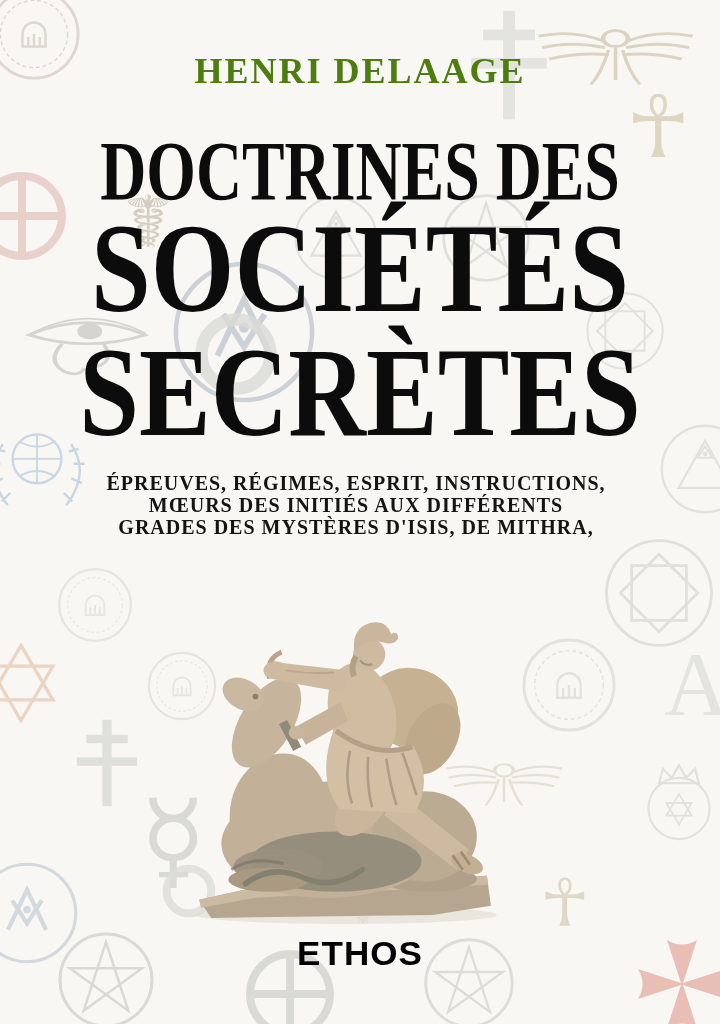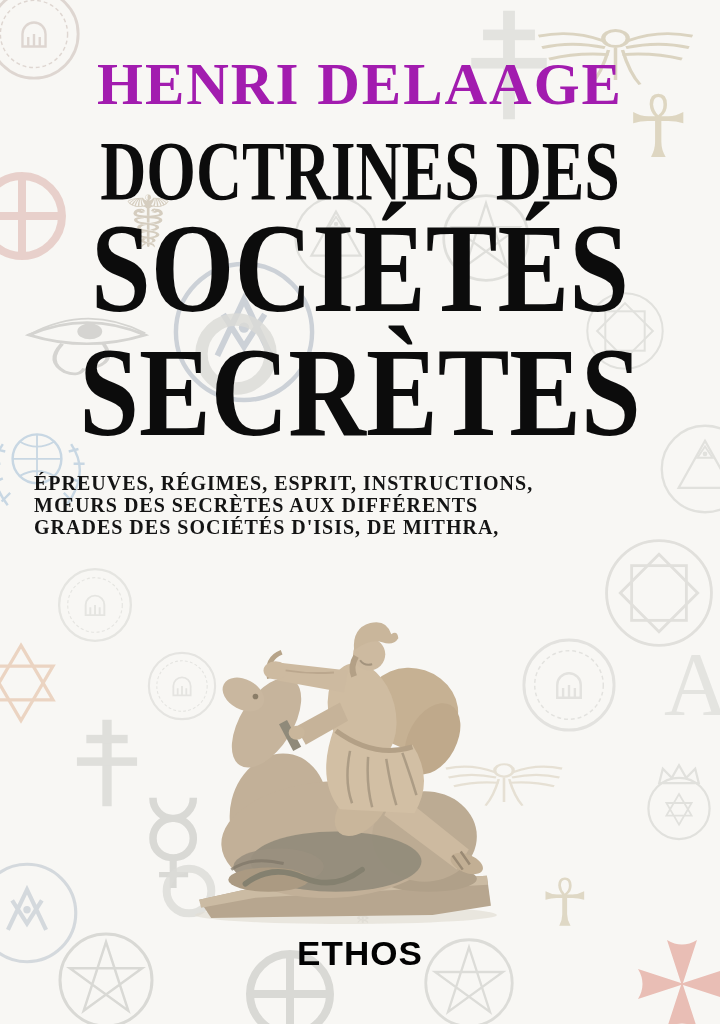--- a/index.html
+++ b/index.html
@@ -6,31 +6,31 @@
   .cover{
     position:relative;width:720px;height:1024px;margin:0 auto;
     background:#f8f7f4;overflow:hidden;
     font-family:"Liberation Serif",serif;color:#131313;
   }
   .wm{position:absolute;pointer-events:none;line-height:1;}
   span.wm{display:block;font-family:"DejaVu Sans",sans-serif;}
   svg.wm{display:block;}
   .author{
     position:absolute;top:50px;left:0;width:100%;text-align:center;
-    font-weight:bold;font-size:59px;letter-spacing:2px;color:#a21caf;
+    font-weight:bold;font-size:36px;letter-spacing:2px;color:#4d7c0f;
   }
   .t-line{
     position:absolute;left:0;width:100%;text-align:center;font-weight:bold;
     color:#0c0c0c;white-space:nowrap;transform-origin:50% 50%;line-height:1;
   }
   #tl1{top:130px;font-size:84px;transform:scaleX(.76);}
   #tl2{top:204px;font-size:128px;transform:scaleX(.84);}
   #tl3{top:328px;font-size:128px;transform:scaleX(.84);}
   .subtitle{
-    position:absolute;top:473px;left:34px;right:30px;
+    position:absolute;top:473px;left:22px;right:30px;text-align:center;
     font-weight:bold;font-size:20px;line-height:21.8px;letter-spacing:1px;
     color:#141414;
   }
   .statue{position:absolute;left:183px;top:610px;width:322px;height:322px;}
   .publisher{
     position:absolute;top:934px;left:0;width:100%;text-align:center;
     font-family:"Liberation Sans",sans-serif;font-weight:bold;font-size:34px;
     letter-spacing:1px;color:#020202;transform:scaleX(1.03);
   }
   .defs-holder{position:absolute;width:0;height:0;overflow:hidden;}
@@ -230,22 +230,22 @@
     </div>
 
   <div class="author">HENRI DELAAGE</div>
 
   <div class="t-line" id="tl1">DOCTRINES DES</div>
   <div class="t-line" id="tl2">SOCIÉTÉS</div>
   <div class="t-line" id="tl3">SECRÈTES</div>
 
   <div class="subtitle">
     <div>ÉPREUVES, RÉGIMES, ESPRIT, INSTRUCTIONS,</div>
-    <div>MŒURS DES SECRÈTES AUX DIFFÉRENTS</div>
-    <div>GRADES DES SOCIÉTÉS D'ISIS, DE MITHRA,</div>
+    <div>MŒURS DES INITIÉS AUX DIFFÉRENTS</div>
+    <div>GRADES DES MYSTÈRES D'ISIS, DE MITHRA,</div>
   </div>
 
   <svg class="statue" viewBox="0 0 320 320">
     <ellipse cx="162" cy="303" rx="150" ry="9" fill="#e3ded4" opacity="0.7"></ellipse>
     <path d="M16 288 L70 276 L302 264 L306 294 L248 303 L28 306 Z" fill="#b7a68f"></path>
     <path d="M16 288 L70 276 L302 264 L303 273 L72 286 L18 296 Z" fill="#cbbba3"></path>
     <ellipse cx="244" cy="267" rx="48" ry="13" fill="#b0a089"></ellipse>
     <ellipse cx="228" cy="98" rx="46" ry="40" fill="#c6b193" transform="rotate(18 228 98)"></ellipse>
     <ellipse cx="248" cy="128" rx="24" ry="38" fill="#bfa98b" transform="rotate(28 248 128)"></ellipse>
     <ellipse cx="95" cy="200" rx="48" ry="58" fill="#c2b098" transform="rotate(14 95 200)"></ellipse>

